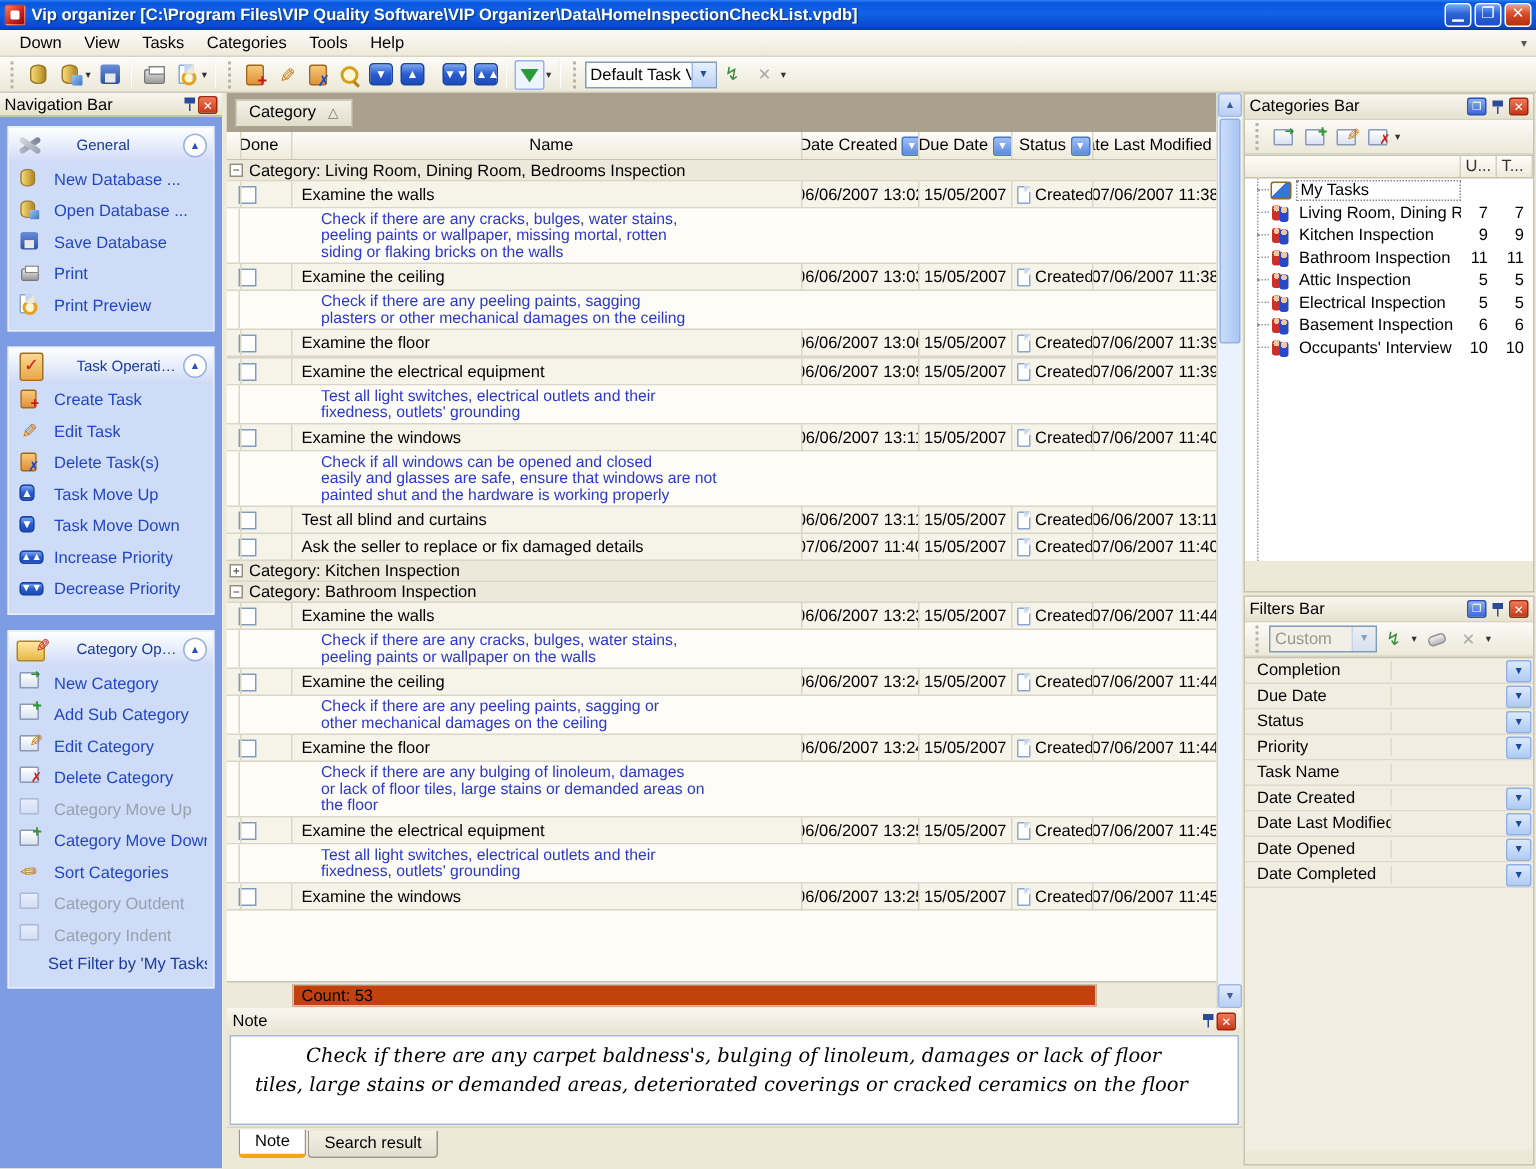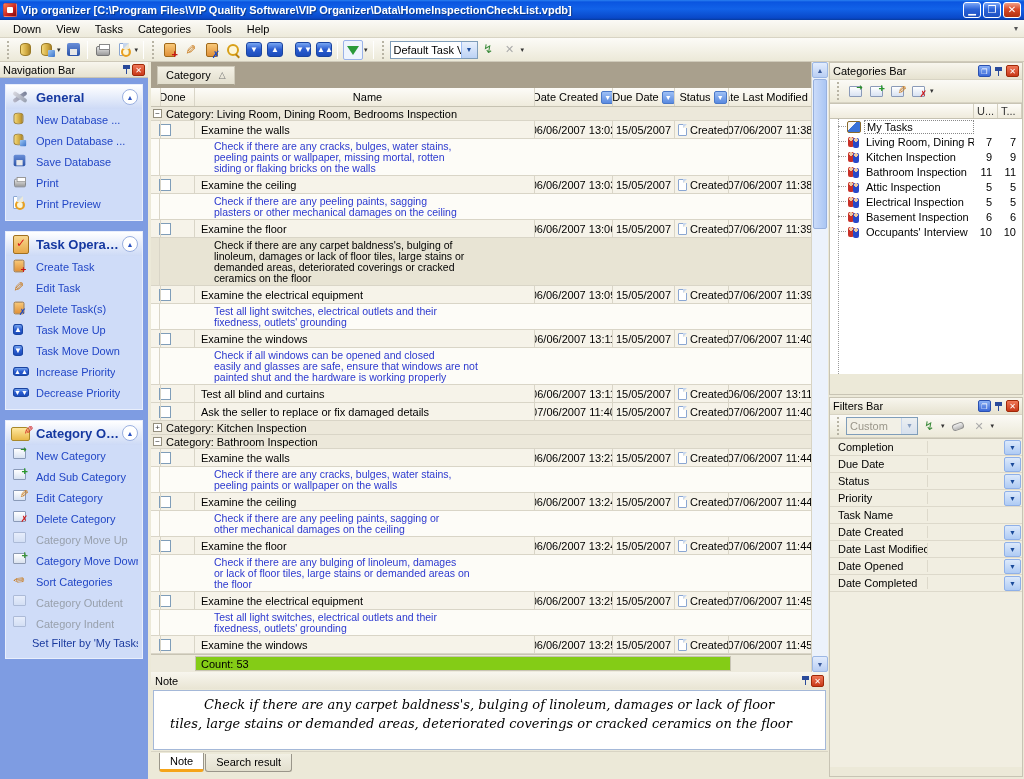--- a/index.html
+++ b/index.html
@@ -75,21 +75,21 @@
   .nav-body { padding:6px 5px; }
   .nav-section { background:#CFDCF8; border:1px solid #e8eefc; margin-bottom:10px; padding-bottom:6px; }
   .sec-head { height:24px; background:linear-gradient(180deg,#ffffff,#cddaf6); display:flex; align-items:center; padding:0 4px; }
   .sec-ico { width:22px; height:20px; margin-right:4px; position:relative; }
   .sec-ico.general:before { content:""; position:absolute; left:2px; top:8px; width:16px; height:4px; background:linear-gradient(90deg,#b8b8c8,#788098); transform:rotate(-35deg); border-radius:2px; }
   .sec-ico.general:after { content:""; position:absolute; left:2px; top:8px; width:16px; height:4px; background:linear-gradient(90deg,#d8d8e0,#98a0b0); transform:rotate(35deg); border-radius:2px; }
   .sec-ico.taskops:before { content:""; position:absolute; left:3px; top:1px; width:14px; height:17px; background:linear-gradient(180deg,#f8d890,#e8a848); border:1px solid #a07020; border-radius:2px; }
   .sec-ico.taskops:after { content:"✓"; position:absolute; left:6px; top:2px; color:#d81818; font-weight:bold; font-size:12px; }
   .sec-ico.catops:before { content:""; position:absolute; left:1px; top:4px; width:17px; height:12px; background:linear-gradient(180deg,#ffe8a0,#e8b848); border:1px solid #a8882a; border-radius:2px 4px 2px 2px; }
   .sec-ico.catops:after { content:"✎"; position:absolute; right:-1px; top:0px; color:#d02020; font-size:12px; transform:rotate(90deg); }
-  .sec-title { flex:1; font-weight:bold; color:#1538a0; font-size:13px; white-space:nowrap; overflow:hidden; text-overflow:ellipsis; }
+  .sec-title { flex:1; font-weight:normal; color:#1538a0; font-size:10px; white-space:nowrap; overflow:hidden; text-overflow:ellipsis;margin-left:15px; }
   .sec-chev { width:16px; height:16px; border-radius:50%; background:#fff; border:1px solid #9ab0e0; color:#2a52c0; font-size:7px; line-height:15px; text-align:center; font-weight:bold; }
   .nav-item { display:flex; align-items:center; gap:7px; padding:3px 4px 3px 7px; color:#2146c6; cursor:default; }
   .nav-item.disabled { color:#98a0ac; }
   .nav-item.plain { color:#1a3a9e; padding-left:26px; }
   .nav-item .lbl { white-space:nowrap; overflow:hidden; }
   .nav-ic { width:16px; height:15px; flex:none; position:relative; }
 
   
   .center { position:absolute; left:148px; top:62px; width:680px; height:717px; background:#ECE9D8; }
   .tablewrap { position:absolute; left:0; top:0; width:680px; height:610px; display:flex; border-left:3px solid #ECE9D8; }
@@ -116,21 +116,21 @@
   .c-status { width:54px; gap:3px; padding-left:3px; }
   .c-mod { flex:1; justify-content:center; border-right:none; }
   .docic { width:9px; height:12px; background:#fff; border:1px solid #8aa6d2; border-radius:1px; position:relative; flex:none; }
   .docic:after { content:""; position:absolute; right:-1px; top:-1px; border:2px solid; border-color:#c6d6ee #F6F3E9 #F6F3E9 #c6d6ee; }
   .row.note { background:#FDFCF7; position:relative; }
   .row.note .gut { width:9px; border-right:1px solid #D9D5C7; flex:none; }
   .row.note .ntext { padding:2px 4px 1px 54px; color:#2b38cf; line-height:11px; font-size:10.5px; white-space:pre-line; }
   .row.note.sel { background:#E8E4D4; }
   .row.note.sel .ntext { color:#000; }
   .tfoot { height:18px; flex:none; background:#EDEADC; border-top:1px solid #c8c4b4; display:flex; align-items:center; }
-  .countbox { margin-left:44px; width:536px; height:15px; background:#84cc16; border:1px solid #c8c4b4; display:flex; align-items:center; padding-left:5px; }
+  .countbox { margin-left:44px; width:536px; height:15px; background:#c2410c; border:1px solid #c8c4b4; display:flex; align-items:center; padding-left:5px; }
   
   .vscroll { width:17px; background:#ECF2FB; border-left:1px solid #d8d4c4; display:flex; flex-direction:column; }
   .sbtn { height:16px; background:linear-gradient(180deg,#E2ECFD,#B9CEF3); border:1px solid #9CB7E4; border-radius:2px; color:#3a5a9a; font-size:7px; text-align:center; line-height:15px; flex:none; }
   .sthumb { height:150px; margin:1px 1px; background:linear-gradient(90deg,#CADBF9,#AAC6F4); border:1px solid #98B1DE; border-radius:2px; flex:none; }
   .strack { flex:1; }
 
   
   .notepanel { position:absolute; left:0; top:610px; width:680px; height:107px; background:#ECE9D8; border-left:3px solid #ECE9D8; }
   .np-head { height:17px; display:flex; align-items:center; padding:0 4px; background:linear-gradient(180deg,#F8F6EE,#E9E5D4); }
   .np-head .t { flex:1; }
@@ -464,24 +464,20 @@
       <div class="cell c-created">06/06/2007 13:06</div>
       <div class="cell c-due">15/05/2007</div>
       <div class="cell c-status">
                 <span class="docic"></span>
                 <span>Created</span>
               </div>
       <div class="cell c-mod">07/06/2007 11:39</div>
             </div>
             <div class="row note sel">
     <span class="gut"></span>
-              <div class="ntext">Check if there are any carpet baldness's, bulging of
-linoleum, damages or lack of floor tiles, large stains or
-demanded areas, deteriorated coverings or cracked
-ceramics on the floor</div>
             </div>
             <div class="row task">
       <div class="cell c-done">
                 <span class="cbx"></span>
               </div>
       <div class="cell c-name">Examine the electrical equipment</div>
       <div class="cell c-created">06/06/2007 13:09</div>
       <div class="cell c-due">15/05/2007</div>
       <div class="cell c-status">
                 <span class="docic"></span>

